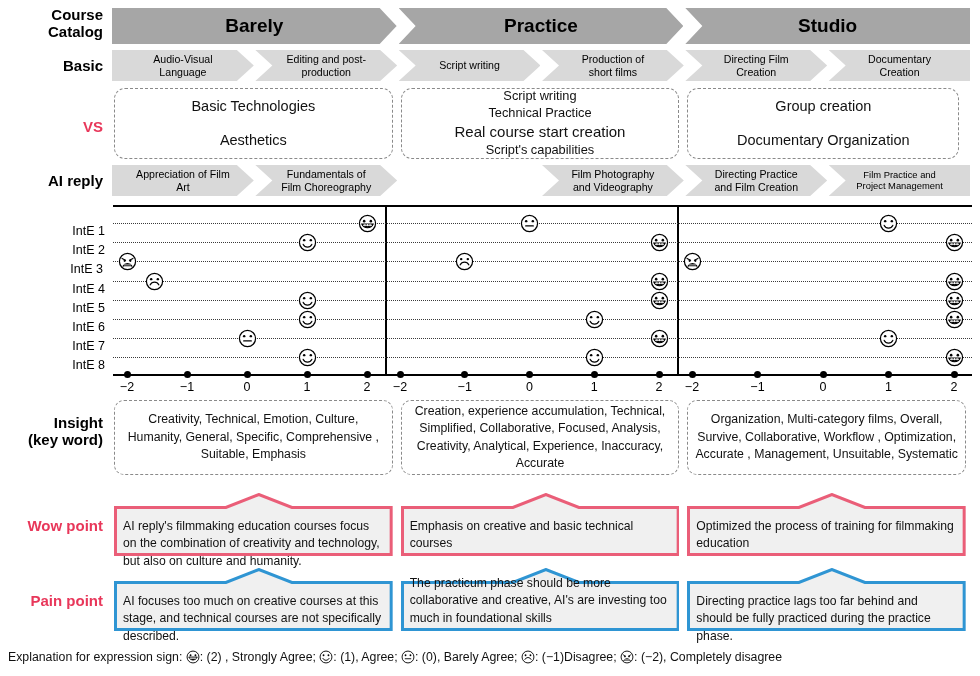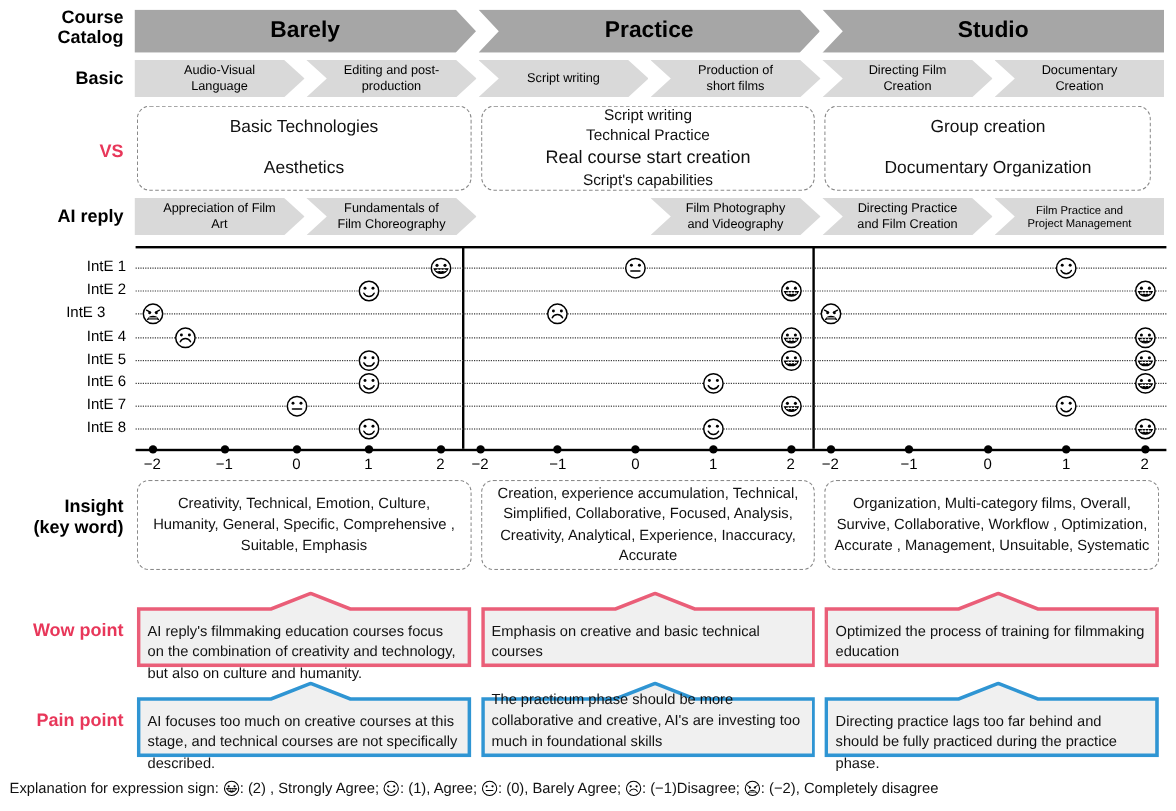--- a/index.html
+++ b/index.html
@@ -49,21 +49,21 @@
     line-height: 1.32;
     color: #111;
   }
   .dashbox .inner { width: 100%; }
   .vsline { display:block; }
   .vsgap { display:block; height: 14px; }
   .axisline { position: absolute; background: #000; }
   .dotline  { position: absolute; border-top: 1.5px dotted #3a3a3a; }
   .tickdot  { position: absolute; width: 7px; height: 7px; border-radius: 50%; background:#000; }
   .ticklbl  { position: absolute; font-size: 12.5px; text-align: center; color:#000; }
-  .rowname  { position: absolute; font-size: 12.5px; text-align: right; color:#000; }
+  .rowname  { position: absolute; font-size: 12.5px; text-align: right; color:#000;margin-top:9px; }
   .face     { position: absolute; }
 
   
   .insightbox {
     position: absolute;
     border: 1.5px dashed #8a8a8a;
     border-radius: 10px;
     background:#fff;
     display:flex; align-items:center; justify-content:center;
     text-align:center;
@@ -187,21 +187,21 @@
     <div style="left: 0px; top: 0px; width: 980px; height: 676px; position: absolute;">
       <div class="axisline" style="left: 113px; top: 205px; width: 859px; height: 1.6px;"></div>
       <div class="axisline" style="left: 113px; top: 374px; width: 859px; height: 1.8px;"></div>
       <div class="axisline" style="left: 385px; top: 205px; width: 1.6px; height: 169px;"></div>
       <div class="axisline" style="left: 677px; top: 205px; width: 1.6px; height: 169px;"></div>
       <div class="dotline" style="left: 113px; top: 223px; width: 859px;"></div>
       <div class="rowname" style="left: 30px; width: 75px; top: 215px;">IntE 1</div>
       <div class="dotline" style="left: 113px; top: 242px; width: 859px;"></div>
       <div class="rowname" style="left: 30px; width: 75px; top: 234px;">IntE 2</div>
       <div class="dotline" style="left: 113px; top: 261px; width: 859px;"></div>
-      <div class="rowname" style="left: 34px; width: 75px; top: 253px; text-align: center;">IntE 3</div>
+      <div class="rowname" style="left: 28px; width: 75px; top: 253px;">IntE 3</div>
       <div class="dotline" style="left: 113px; top: 281px; width: 859px;"></div>
       <div class="rowname" style="left: 30px; width: 75px; top: 273px;">IntE 4</div>
       <div class="dotline" style="left: 113px; top: 300px; width: 859px;"></div>
       <div class="rowname" style="left: 30px; width: 75px; top: 292px;">IntE 5</div>
       <div class="dotline" style="left: 113px; top: 319px; width: 859px;"></div>
       <div class="rowname" style="left: 30px; width: 75px; top: 311px;">IntE 6</div>
       <div class="dotline" style="left: 113px; top: 338px; width: 859px;"></div>
       <div class="rowname" style="left: 30px; width: 75px; top: 330px;">IntE 7</div>
       <div class="dotline" style="left: 113px; top: 357px; width: 859px;"></div>
       <div class="rowname" style="left: 30px; width: 75px; top: 349px;">IntE 8</div>

